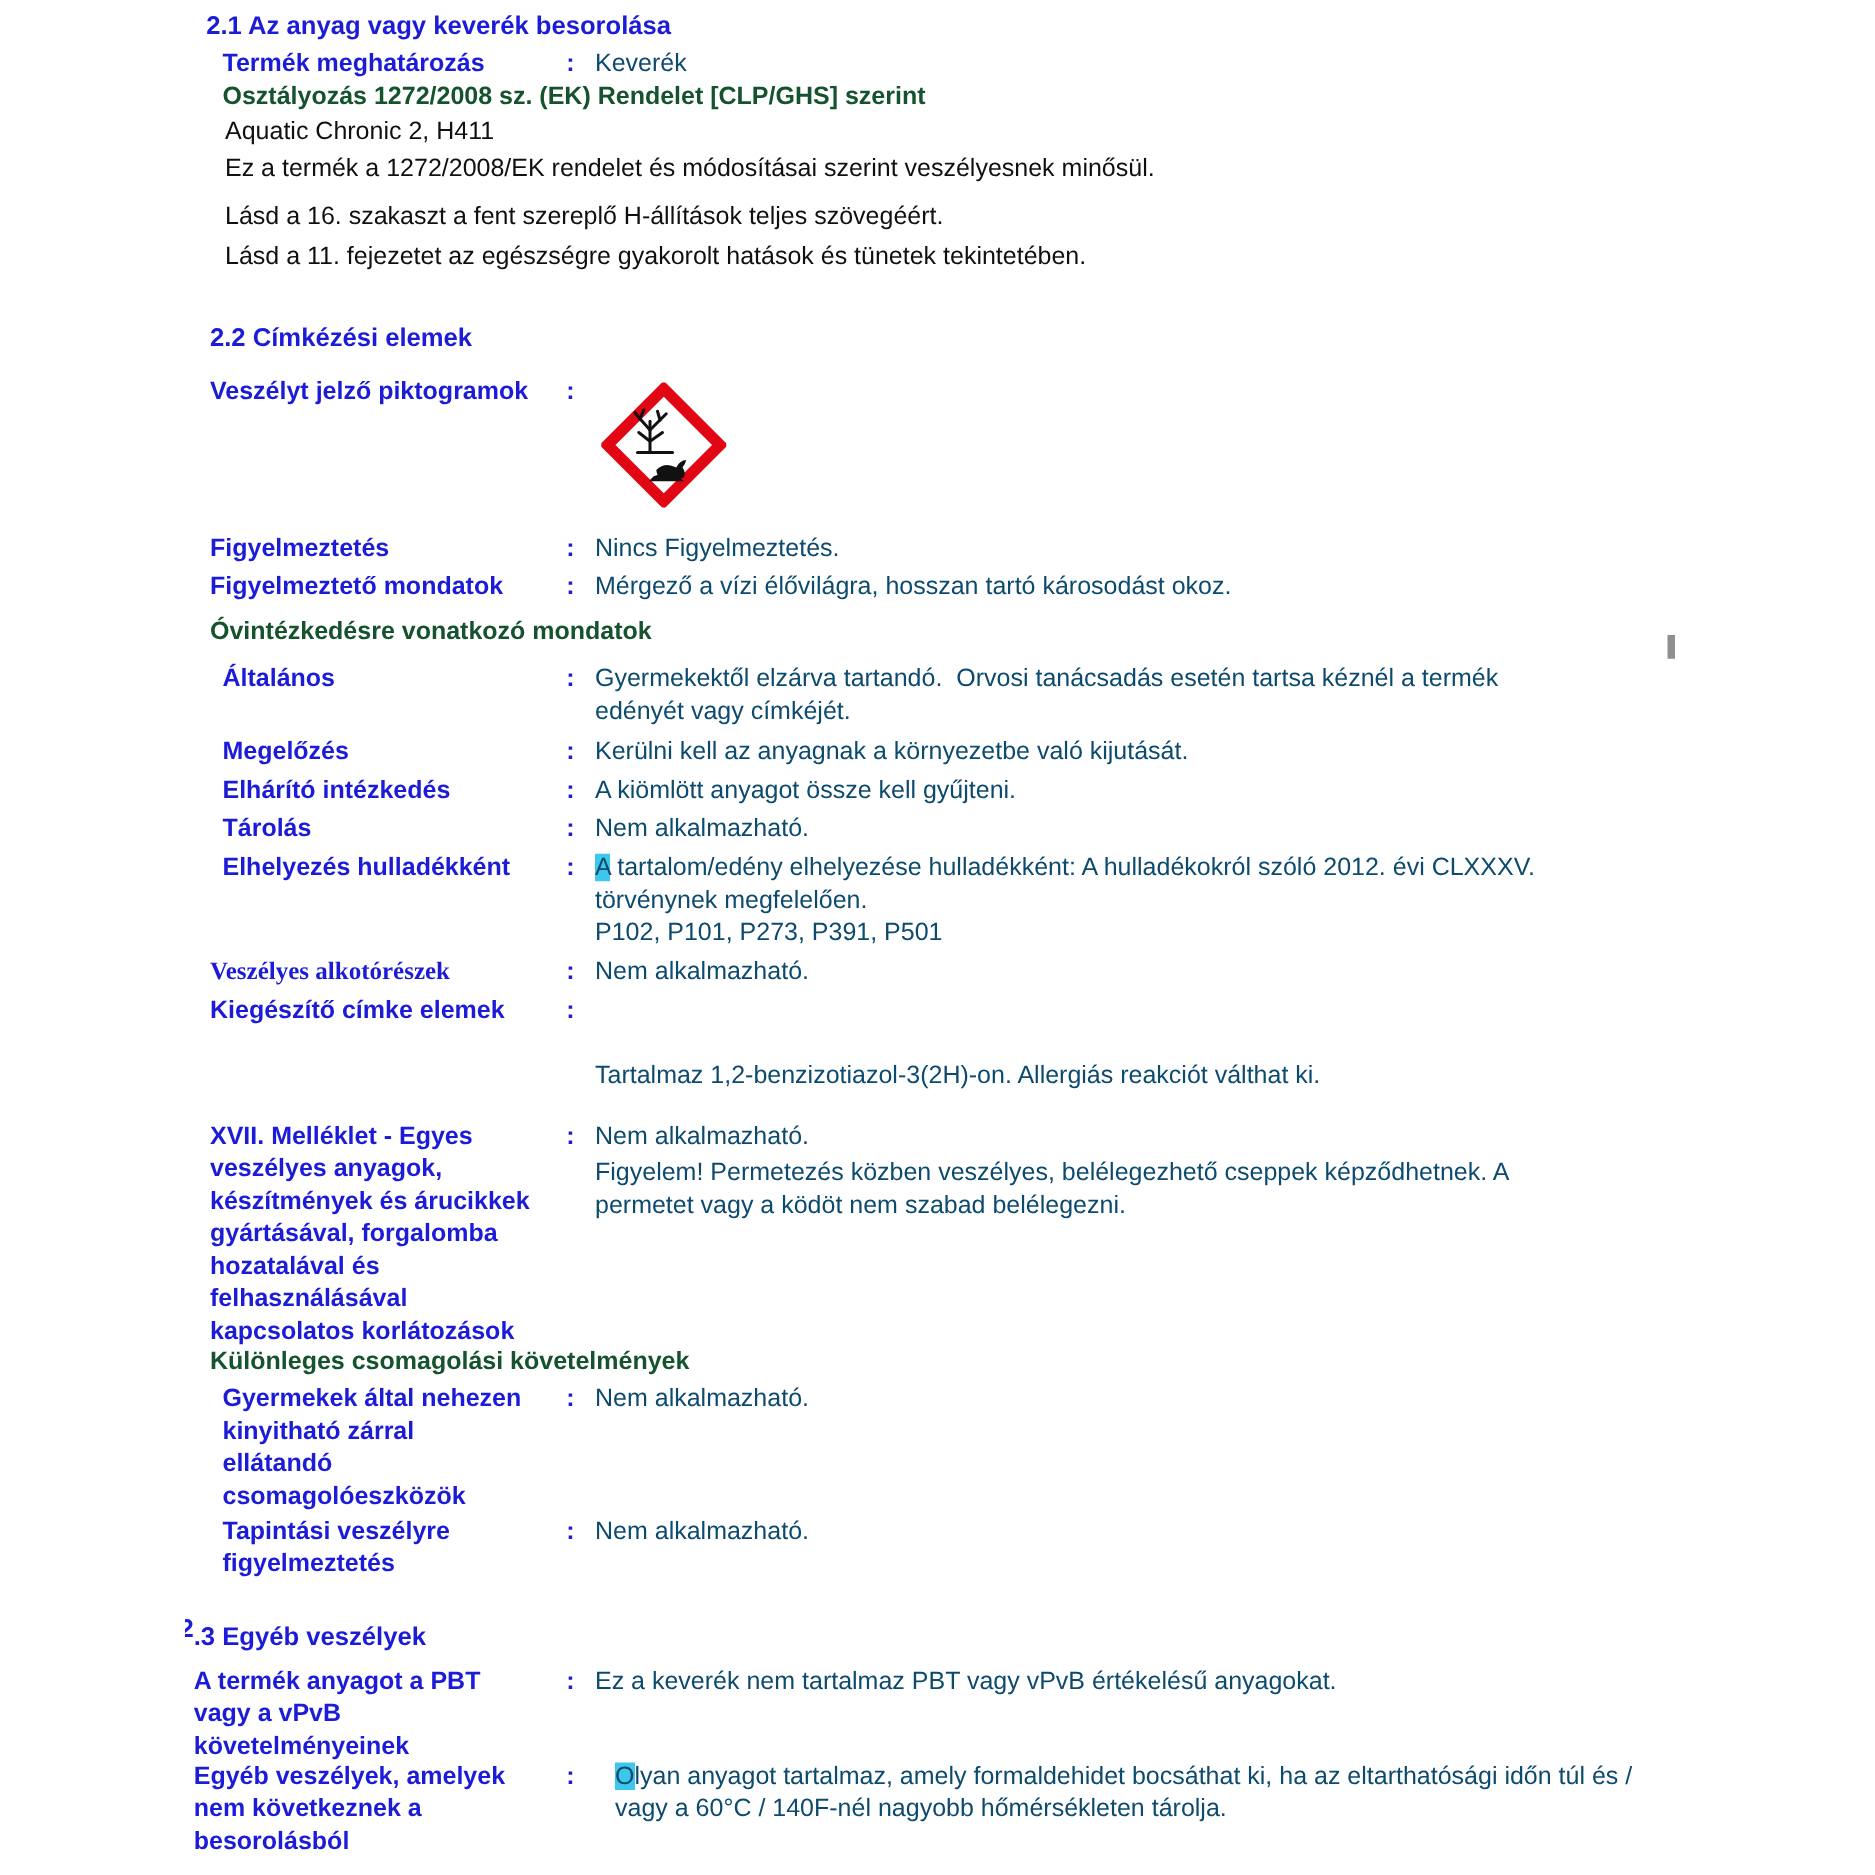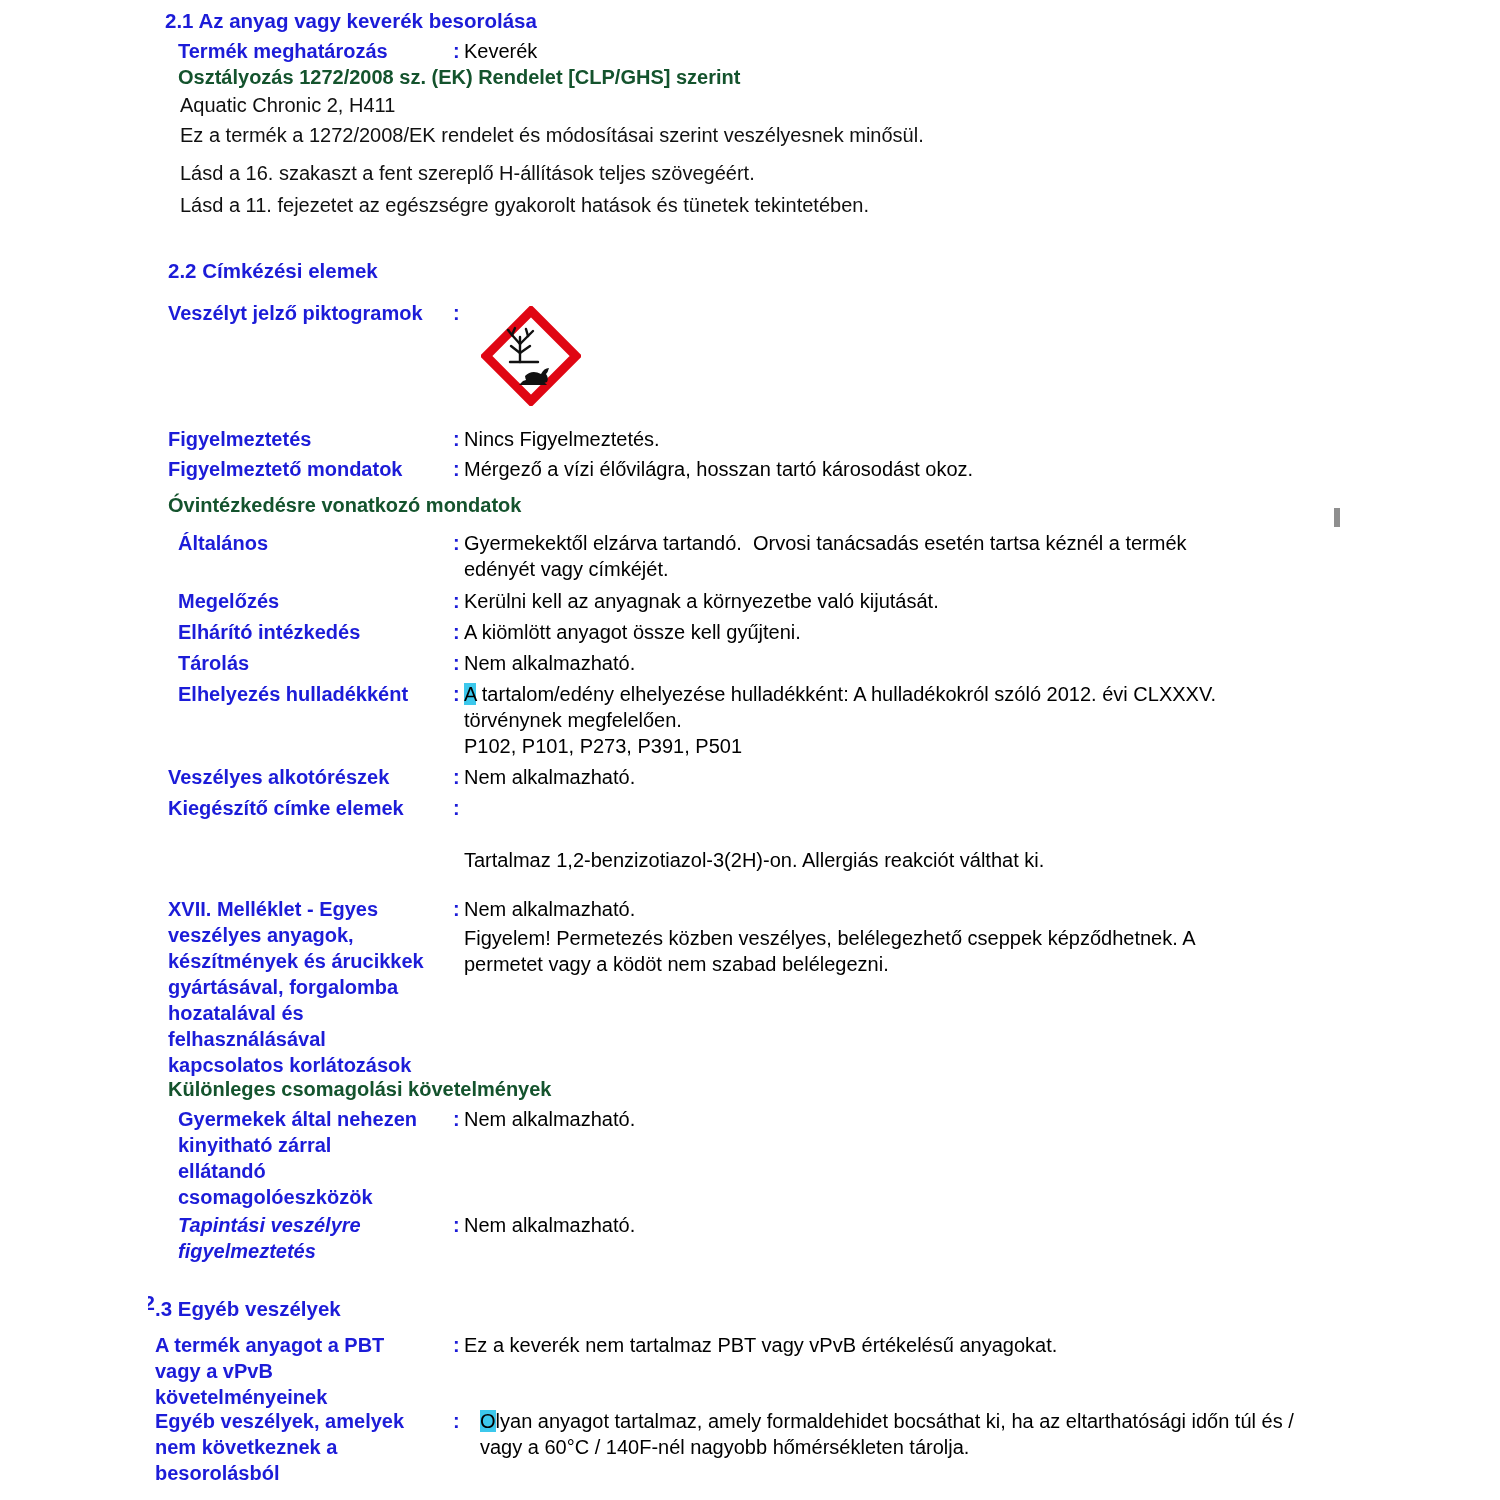--- a/index.html
+++ b/index.html
@@ -7,21 +7,21 @@
     position:relative;width:1500px;height:1500px;background:#ffffff;
     font-family:"Liberation Sans","DejaVu Sans",sans-serif;
     font-size:20px;line-height:26px;color:#101010;overflow:hidden;
   }
   .abs{position:absolute;}
   .hsec{color:#1c1cd8;font-weight:bold;font-size:20.5px;white-space:nowrap;}
   .hsub{color:#14532d;font-weight:bold;white-space:nowrap;}
   .lab{position:absolute;color:#1c1cd8;font-weight:bold;width:280px;}
   .lab div{white-space:nowrap;}
   .colon{position:absolute;left:453px;color:#1c1cd8;font-weight:bold;}
-  .val{position:absolute;left:464px;width:800px;color:#000000;white-space:pre-wrap;}
+  .val{position:absolute;left:476px;width:800px;color:#0c4a6e;white-space:pre-wrap;}
   .val .ln{display:block;}
   .hl{background:#3cc8ec;}
   .clip2{display:inline-block;width:0.34em;overflow:hidden;direction:rtl;}
   .scrollfrag{position:absolute;left:1334px;top:508px;width:6px;height:19px;background:#8f8f8f;}
   .picto{position:absolute;left:481px;top:306px;width:100px;height:100px;}
 </style>
 </head>
 <body>
 
 <div class="page">
@@ -105,21 +105,21 @@
   </div>
 
   <div class="abs" style="top:681px;left:0;width:100%;">
     <div class="lab" style="left:178px;">Elhelyezés hulladékként</div>
     <div class="colon">:</div>
     <div class="val" style="width:795px;"><span class="hl">A</span><span> tartalom/edény elhelyezése hulladékként: A hulladékokról szóló 2012. évi CLXXXV. törvénynek megfelelően.</span></div>
     <div class="val" style="top:52px;">P102, P101, P273, P391, P501</div>
   </div>
 
   <div class="abs" style="top:764px;left:0;width:100%;">
-    <div class="lab" style="left:168px;">Veszélyes alkotórészek</div>
+    <div class="lab" style="left:168px;font-family:Liberation Serif, serif;">Veszélyes alkotórészek</div>
     <div class="colon">:</div>
     <div class="val">Nem alkalmazható.</div>
   </div>
 
   <div class="abs" style="top:795px;left:0;width:100%;">
     <div class="lab" style="left:168px;">Kiegészítő címke elemek</div>
     <div class="colon">:</div>
     <div class="val" style="width:795px;">
       <span class="ln">Tartalmaz 1,2-benzizotiazol-3(2H)-on. Allergiás reakciót válthat ki.</span>
       <span class="ln">Figyelem! Permetezés közben veszélyes, belélegezhető cseppek képződhetnek. A permetet vagy a ködöt nem szabad belélegezni.</span>
@@ -147,21 +147,21 @@
       <div>Gyermekek által nehezen</div>
       <div>kinyitható zárral</div>
       <div>ellátandó</div>
       <div>csomagolóeszközök</div>
     </div>
     <div class="colon">:</div>
     <div class="val">Nem alkalmazható.</div>
   </div>
 
   <div class="abs" style="top:1212px;left:0;width:100%;">
-    <div class="lab" style="left:178px;font-style:italic;">
+    <div class="lab" style="left:178px;">
       <div>Tapintási veszélyre</div>
       <div>figyelmeztetés</div>
     </div>
     <div class="colon">:</div>
     <div class="val">Nem alkalmazható.</div>
   </div>
 
   <div class="abs hsec" style="left:148px;top:1290px;"><span class="clip2">2</span><span>.3 Egyéb veszélyek</span></div>
 
   <div class="abs" style="top:1332px;left:0;width:100%;">

